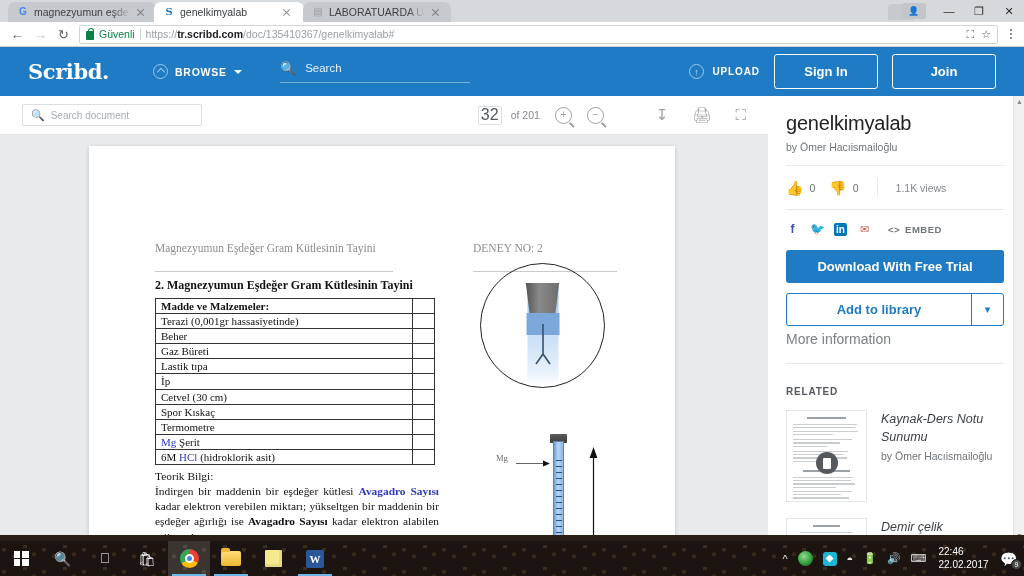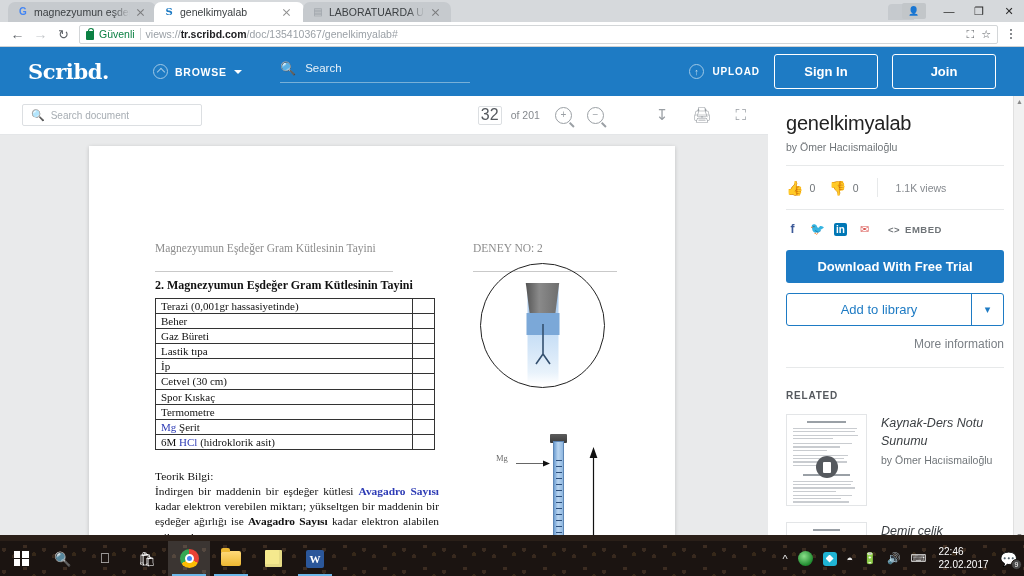--- a/index.html
+++ b/index.html
@@ -318,28 +318,28 @@
     width:100%; height:33px; background:#1e7bc4; color:#fff;
     border:none; border-radius:3px; font-size:13px; font-weight:700;
     cursor:pointer; margin-top:14px; font-family:"Liberation Sans", sans-serif;
   }
   .btn-split {
     width:100%; height:33px; margin-top:10px; display:flex;
     border:1.3px solid #1e7bc4; border-radius:3px; overflow:hidden;
   }
   .btn-split .main {
     flex:1 1 auto; display:flex; align-items:center; justify-content:center;
-    color:#1e7bc4; font-size:13px; font-weight:400; cursor:pointer;text-align:right;
+    color:#1e7bc4; font-size:13px; font-weight:700; cursor:pointer;text-align:right;
   }
   .btn-split .chev {
     flex:0 0 32px; border-left:1.3px solid #1e7bc4;
     display:flex; align-items:center; justify-content:center;
     color:#1e7bc4; font-size:11px; cursor:pointer;
   }
-  .more-info { font-size:12px; color:#7b8086; margin-top:11px;text-align:right; }
+  .more-info { font-size:14px; color:#7b8086; margin-top:5px; }
   .related-hd {
     font-size:10px; font-weight:700; color:#55595e; letter-spacing:.8px;
     margin-top:22px;
   }
   .rel-item { display:flex; gap:14px; margin-top:13px; }
   .rel-thumb {
     width:81px; height:92px; background:#fff; border:1px solid #e3e5e7;
     position:relative; overflow:hidden; flex:0 0 81px;
   }
   .rel-thumb .lines { position:absolute; inset:6px; }
@@ -475,21 +475,21 @@
   </div>
 
   <div class="chrome-toolbar">
     <div class="nav-btn">←</div>
     <div class="nav-btn disabled">→</div>
     <div class="nav-btn" style="font-size:13px;">↻</div>
     <div class="omnibox">
       <span class="lock-ico"></span>
       <span class="secure-label">Güvenli</span>
       <span class="omni-sep"></span>
-      <span class="url"><span class="scheme">views://</span><b>tr.scribd.com</b><span>/doc/135410367/genelkimyalab#</span></span>
+      <span class="url"><span class="scheme">https://</span><b>tr.scribd.com</b><span>/doc/135410367/genelkimyalab#</span></span>
       <span class="omni-right">
         <span class="toolbar-ico">⛶</span>
         <span class="toolbar-ico">☆</span>
       </span>
     </div>
     <div class="menu-dots">
         <i></i>
         <i></i>
         <i></i>
       </div>
@@ -543,20 +543,24 @@
       <div class="pg">
         <div class="pg-header">
           <span class="l">Magnezyumun Eşdeğer Gram Kütlesinin Tayini</span>
           <span class="r">DENEY NO: 2</span>
         </div>
 
         <div class="sec-title">2. Magnezyumun Eşdeğer Gram Kütlesinin Tayini</div>
 
         <table class="mat-table">
           <tbody>
+              <tr>
+                <td class="hd">Madde ve Malzemeler:</td>
+                <td class="narrow"></td>
+              </tr>
           <tr>
                 <td>Terazi (0,001gr hassasiyetinde)</td>
                 <td class="narrow"></td>
               </tr>
           <tr>
                 <td>Beher</td>
                 <td class="narrow"></td>
               </tr>
           <tr>
                 <td>Gaz Büreti</td>

